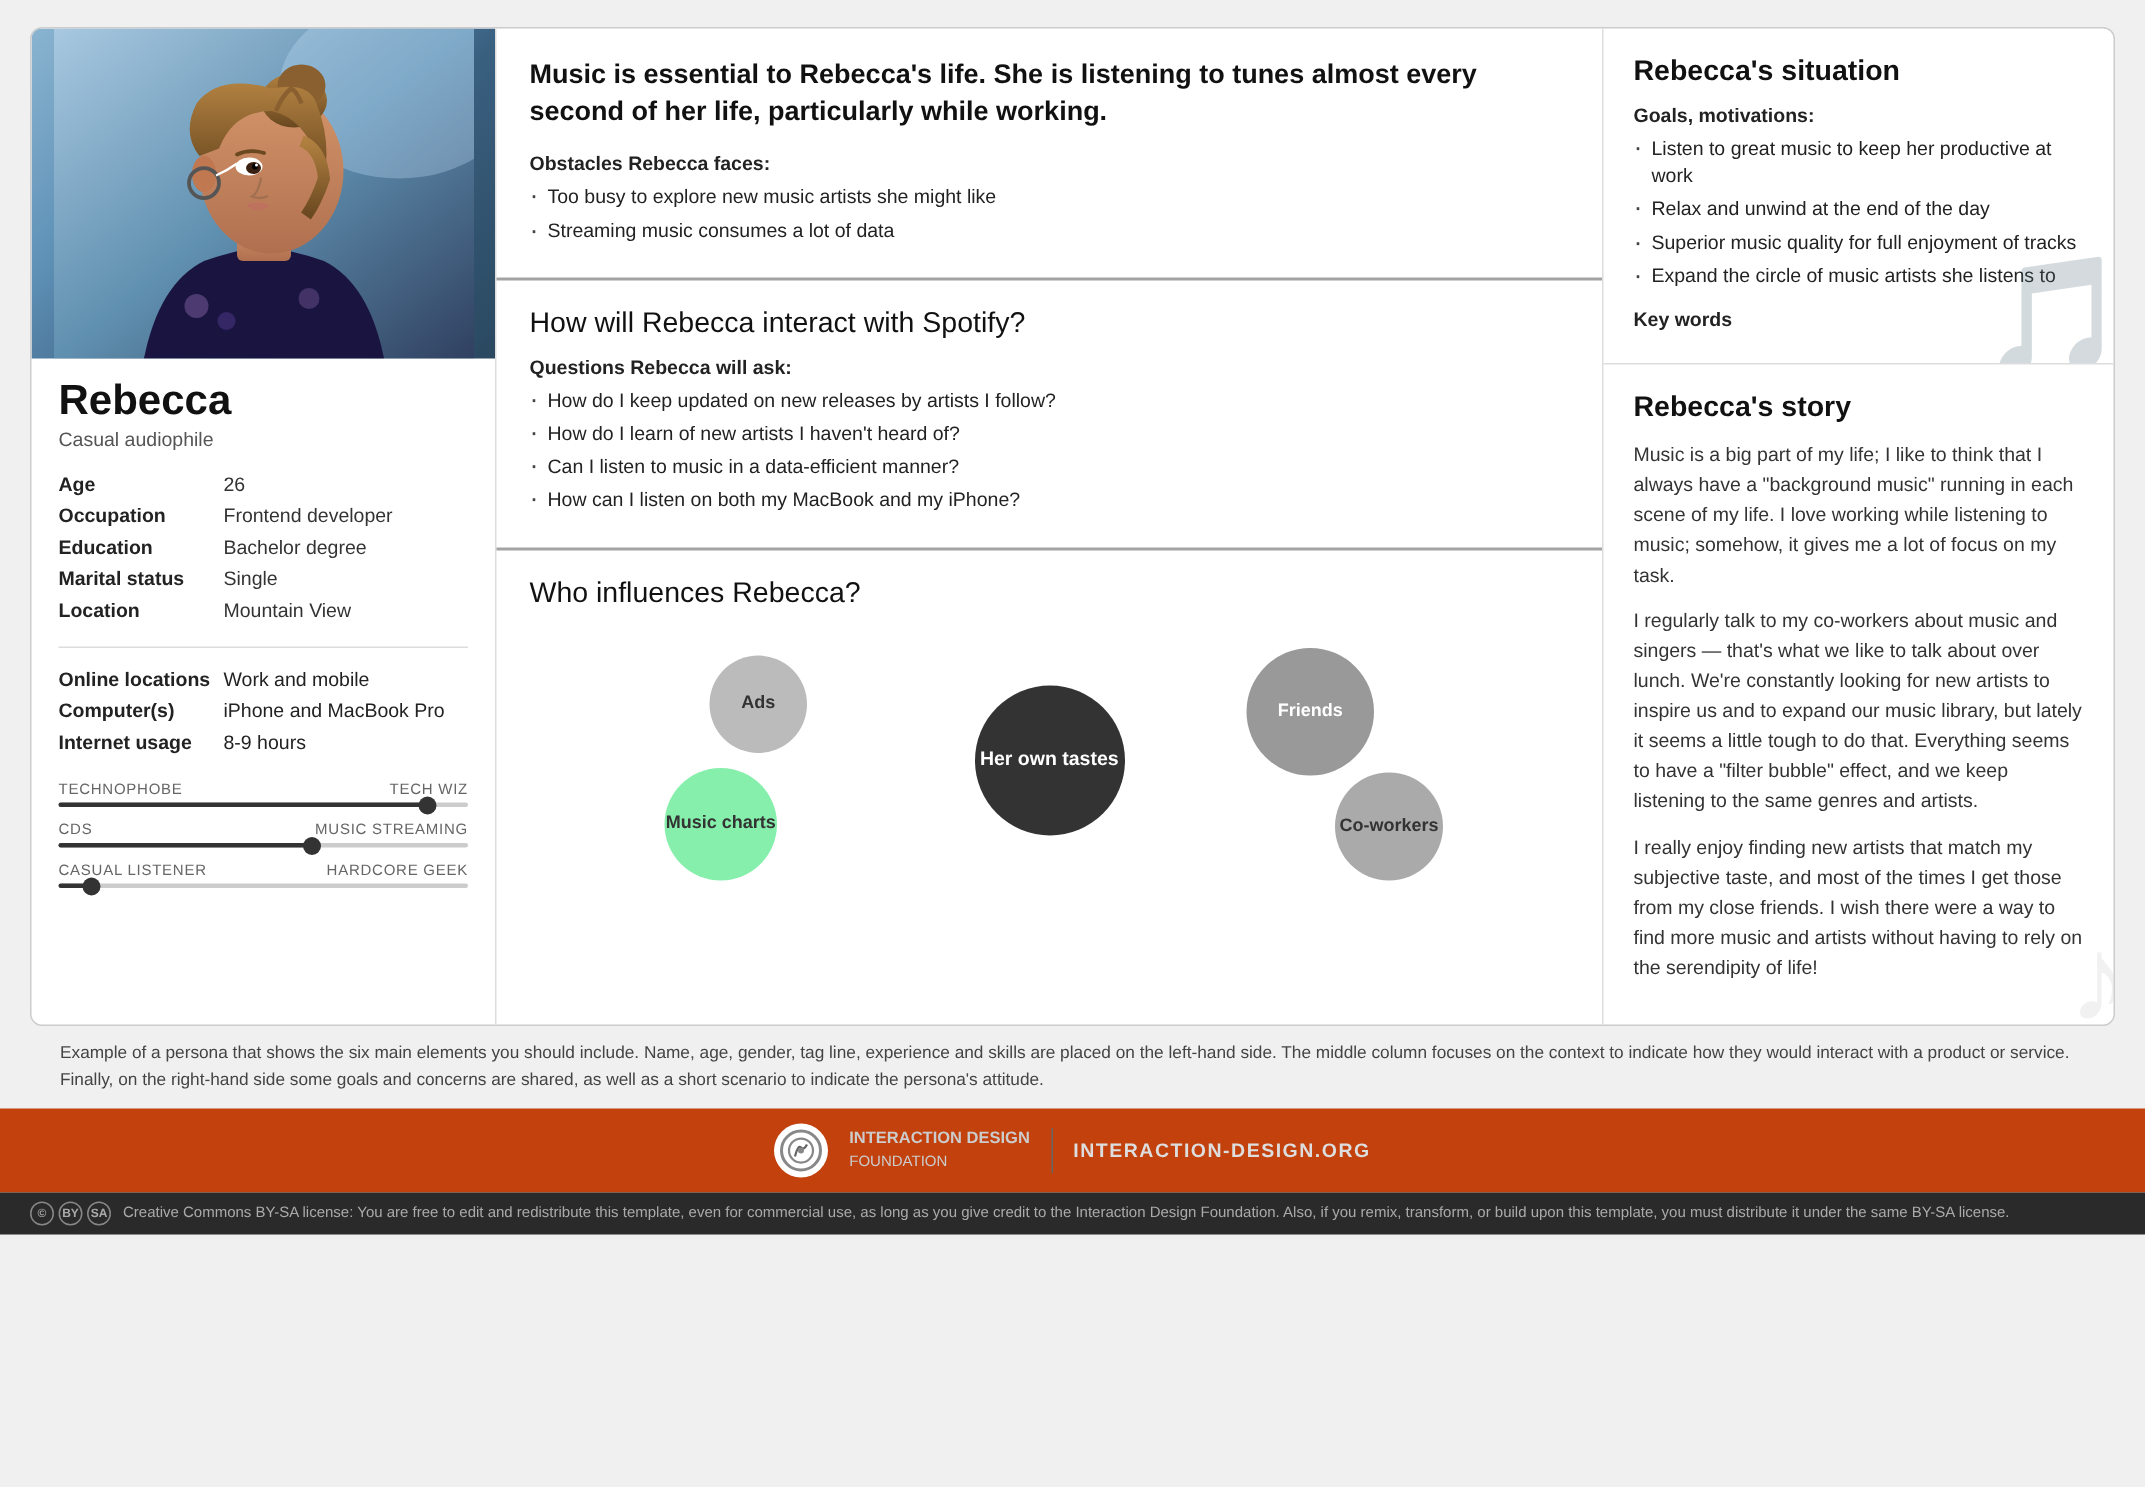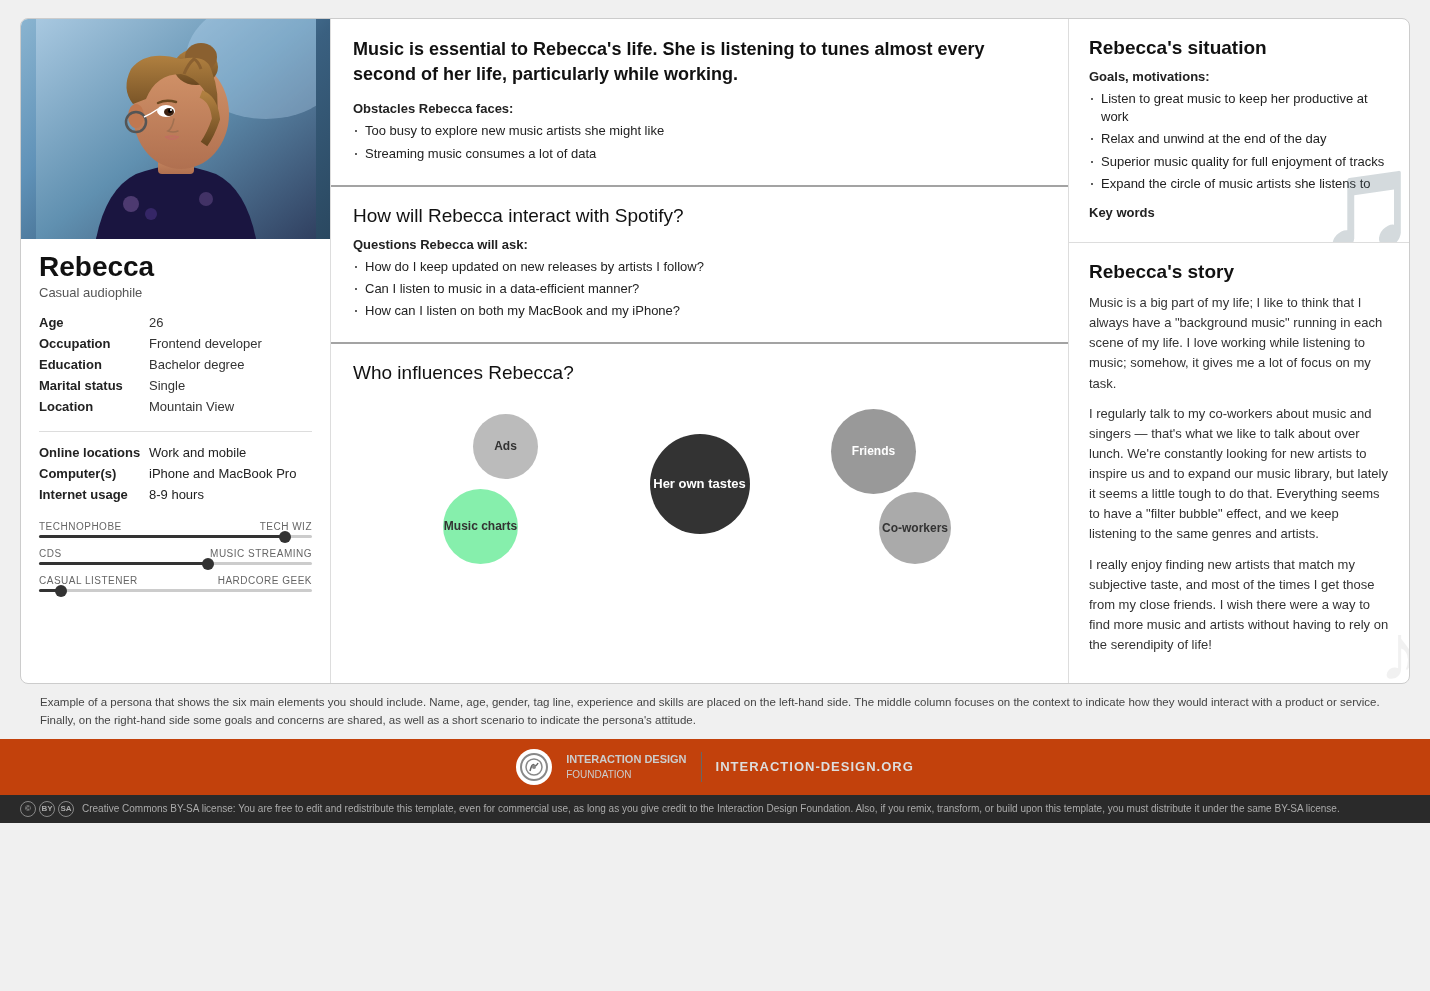--- a/index.html
+++ b/index.html
@@ -238,21 +238,21 @@
       background: #86efac;
       color: #333;
       left: 90px;
       bottom: 10px;
     }
     .bubble-coworkers {
       width: 72px;
       height: 72px;
       background: #aaa;
       color: #333;
-      right: 95px;
+      right: 84px;
       bottom: 10px;
     }
 
     
     .right-col {
       width: 340px;
       min-width: 340px;
       display: flex;
       flex-direction: column;
     }
@@ -557,20 +557,23 @@
       </div>
 
       <div class="mid-section">
         <div class="section-heading">How will Rebecca interact with Spotify?</div>
         <div class="section-subtitle">Questions Rebecca will ask:</div>
         <ul class="bullet-list">
           <li>
             <span>How do I keep updated on new releases by artists I follow?</span>
           </li>
           <li>
+            <span>How do I learn of new artists I haven't heard of?</span>
+          </li>
+          <li>
             <span>Can I listen to music in a data-efficient manner?</span>
           </li>
           <li>
             <span>How can I listen on both my MacBook and my iPhone?</span>
           </li>
         </ul>
       </div>
 
       <div class="influences-section">
         <div class="section-heading">Who influences Rebecca?</div>

